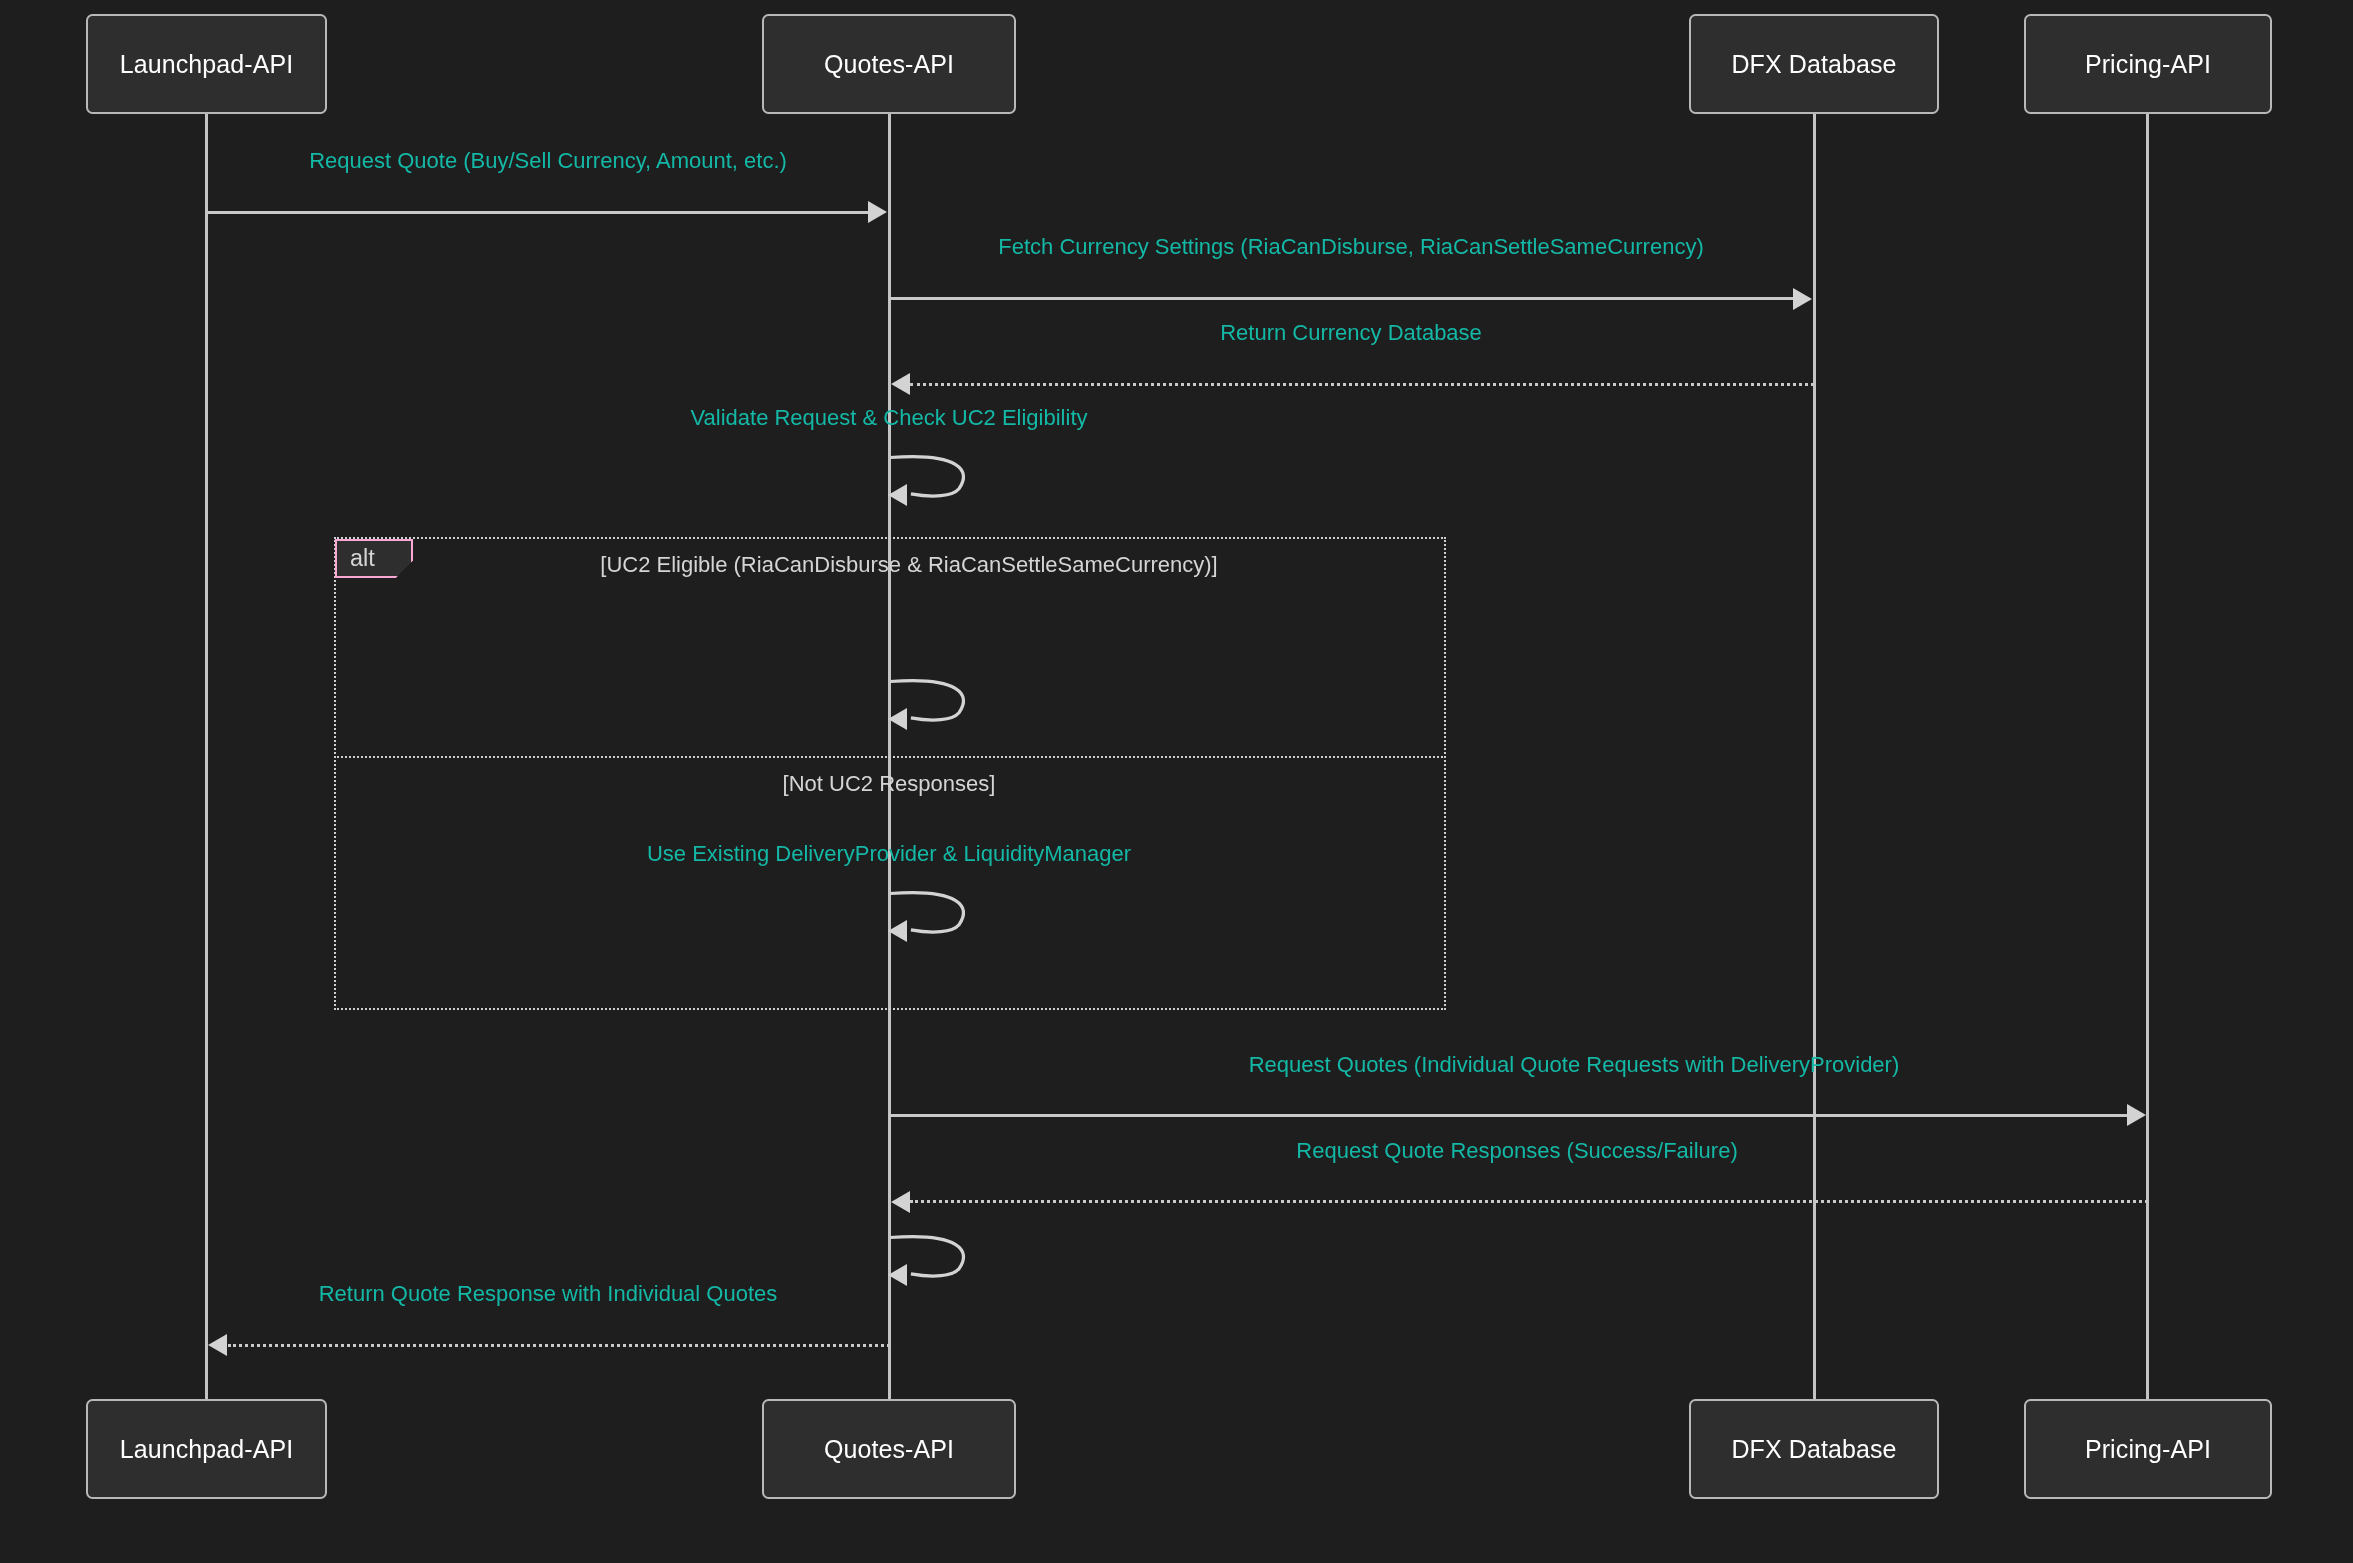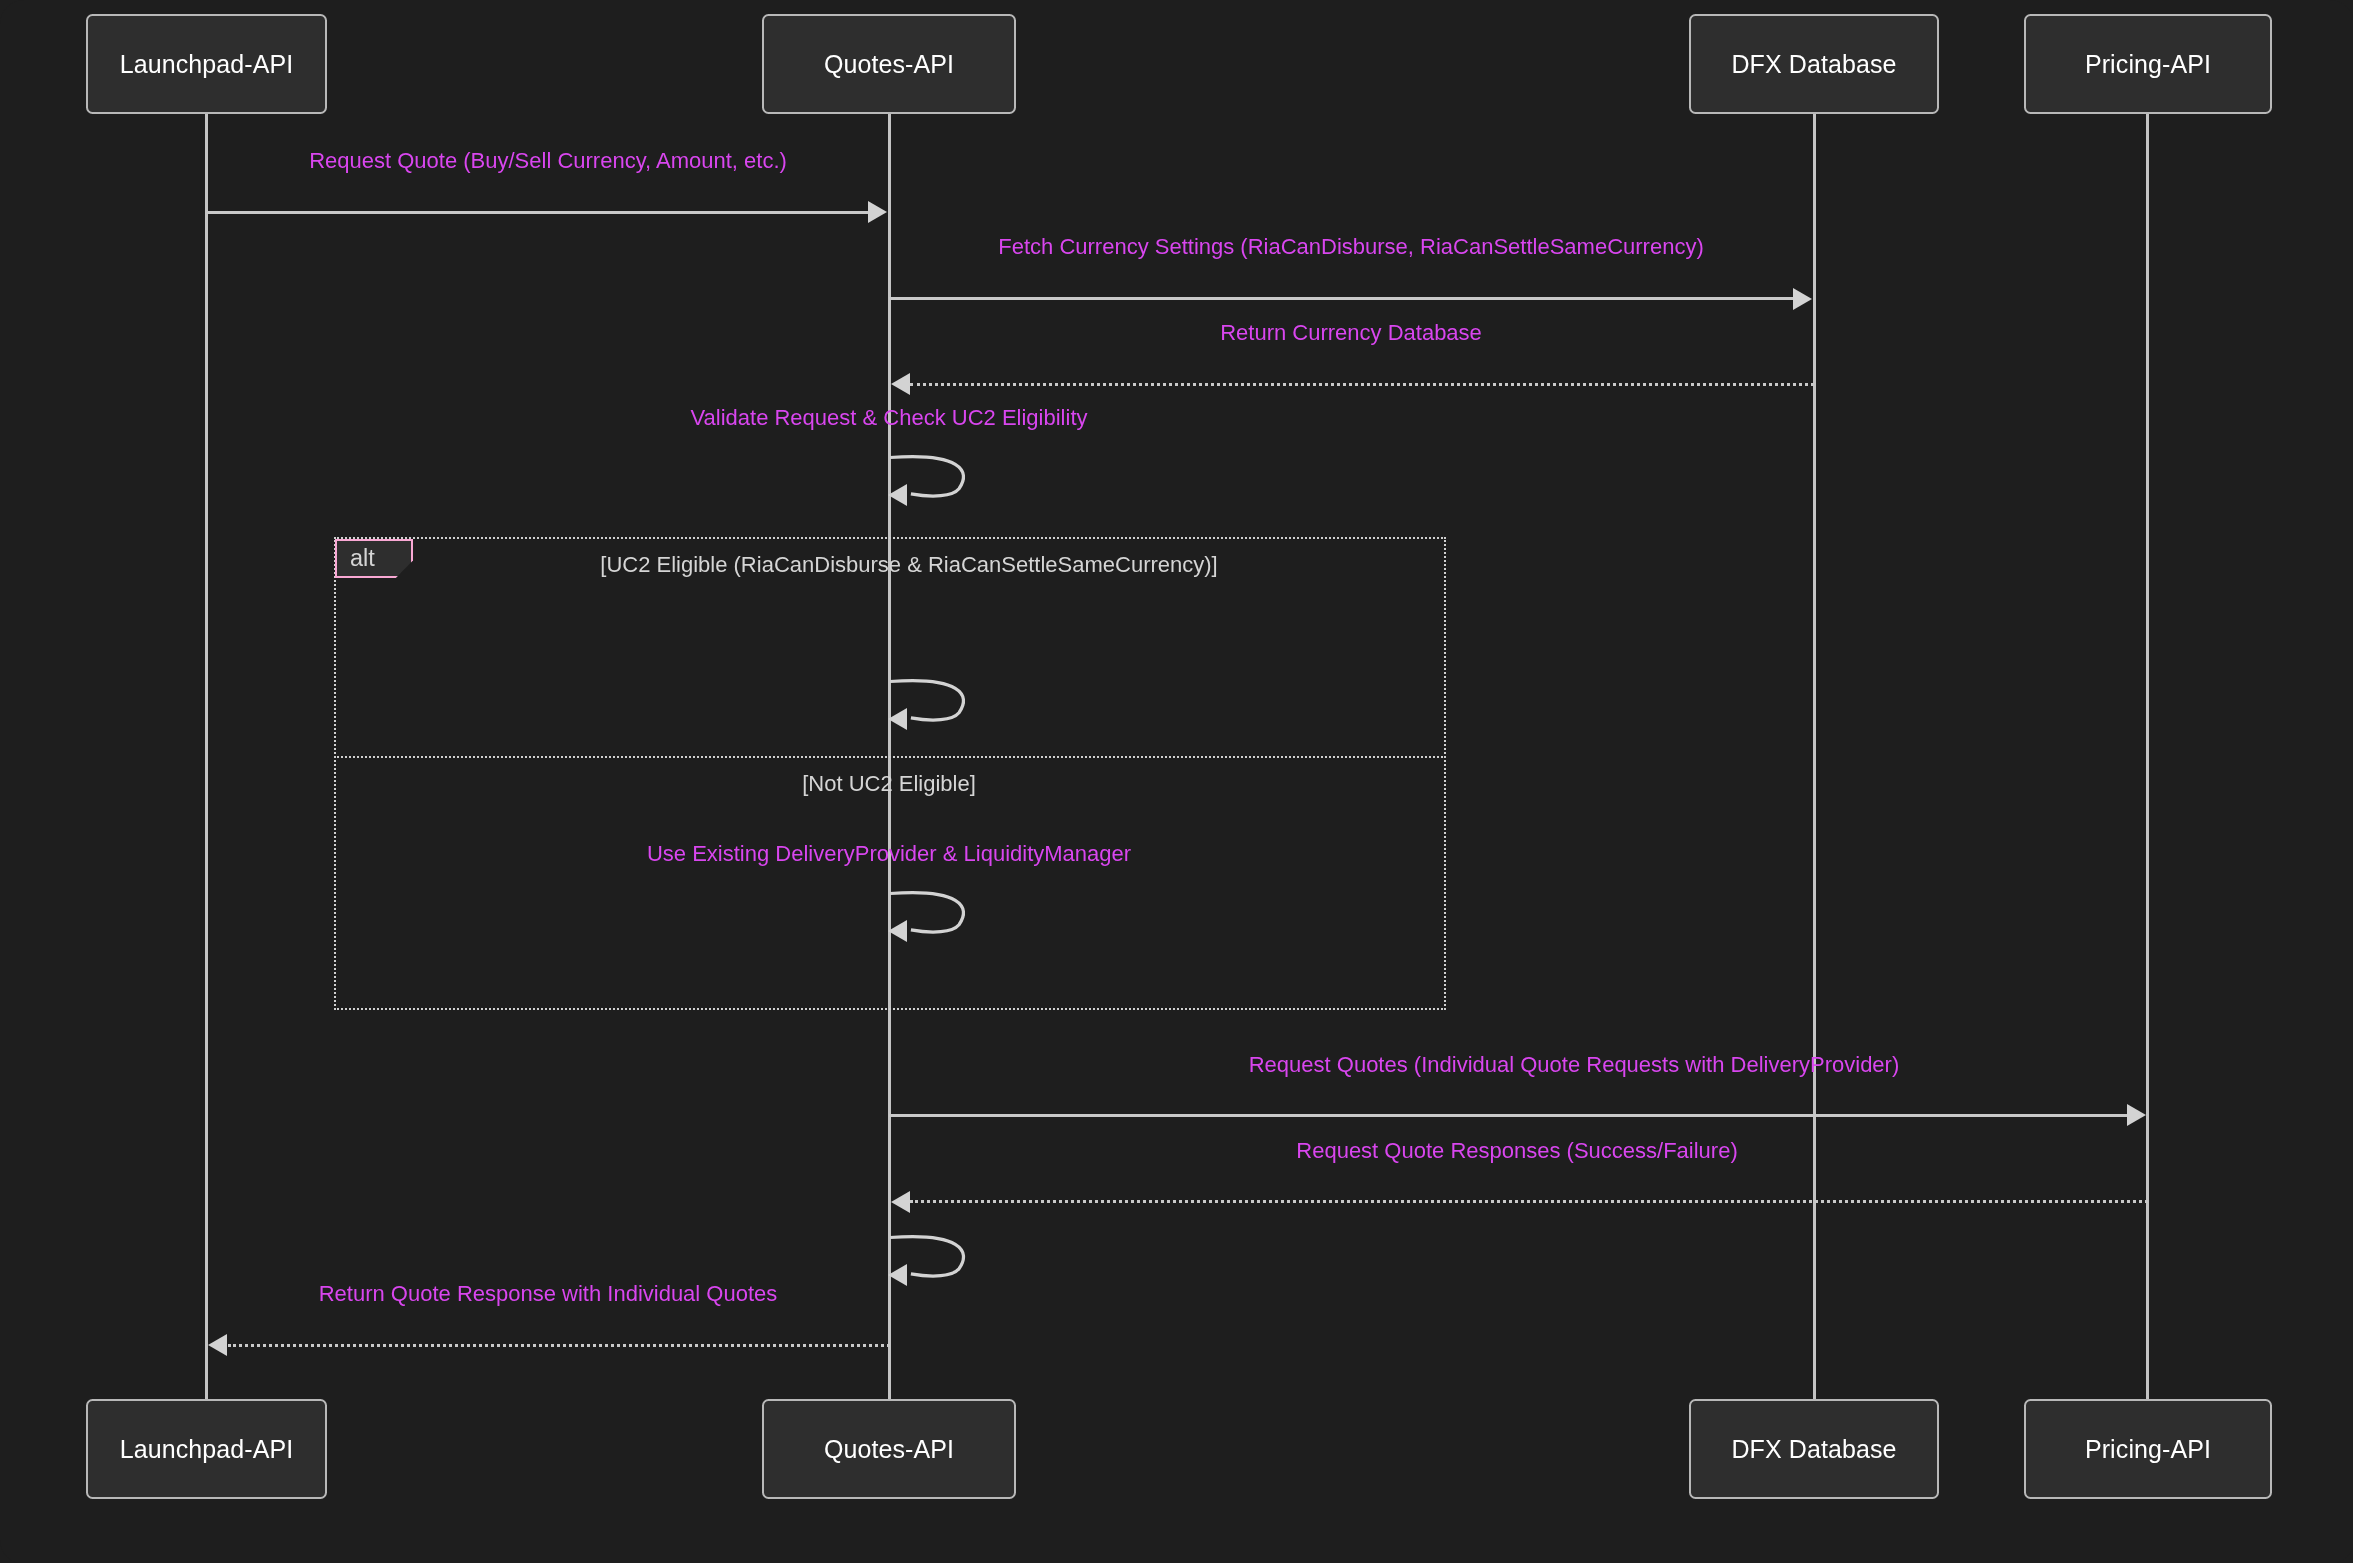--- a/index.html
+++ b/index.html
@@ -30,21 +30,21 @@
     letter-spacing: 0.1px;
     white-space: nowrap;
   }
   .lifeline {
     position: absolute;
     width: 2.6px;
     background: #c4c4c4;
   }
   .msg-label {
     position: absolute;
-    color: #d946ef;
+    color: #14b8a6;
     font-size: 22px;
     white-space: nowrap;
     transform: translateX(-50%);
     text-align: center;
   }
   .alt-label {
     position: absolute;
     color: #d5d5d5;
     font-size: 22px;
     white-space: nowrap;
@@ -150,21 +150,21 @@
     <span>alt</span>
   </div>
 
   <div class="alt-label" style="left:909px; top:552px;">[UC2 Eligible (RiaCanDisburse &amp; RiaCanSettleSameCurrency)]</div>
 
   <svg class="self-loop" style="left:887px; top:675px;" width="92" height="52" viewBox="0 0 140 80">
     <path d="M 4 10 C 110 2, 130 30, 110 58 C 100 70, 70 72, 36 66" fill="none" stroke="#d3d3d3" stroke-width="5"></path>
   </svg>
   <div class="arrow-head left" style="left:888px; top:708px;"></div>
 
-  <div class="alt-label" style="left:889px; top:771px;">[Not UC2 Eligible]</div>
+  <div class="alt-label" style="left:889px; top:771px;">[Not UC2 Responses]</div>
 
   <div class="msg-label" style="left:889px; top:841px;">Use Existing DeliveryProvider &amp; LiquidityManager</div>
   <svg class="self-loop" style="left:887px; top:887px;" width="92" height="52" viewBox="0 0 140 80">
     <path d="M 4 10 C 110 2, 130 30, 110 58 C 100 70, 70 72, 36 66" fill="none" stroke="#d3d3d3" stroke-width="5"></path>
   </svg>
   <div class="arrow-head left" style="left:888px; top:920px;"></div>
 
   <div class="msg-label" style="left:1574px; top:1052px;">Request Quotes (Individual Quote Requests with DeliveryProvider)</div>
   <div class="arrow-line" style="left:889px; top:1114px; width:1238px;"></div>
   <div class="arrow-head right" style="left:2127px; top:1104px;"></div>

